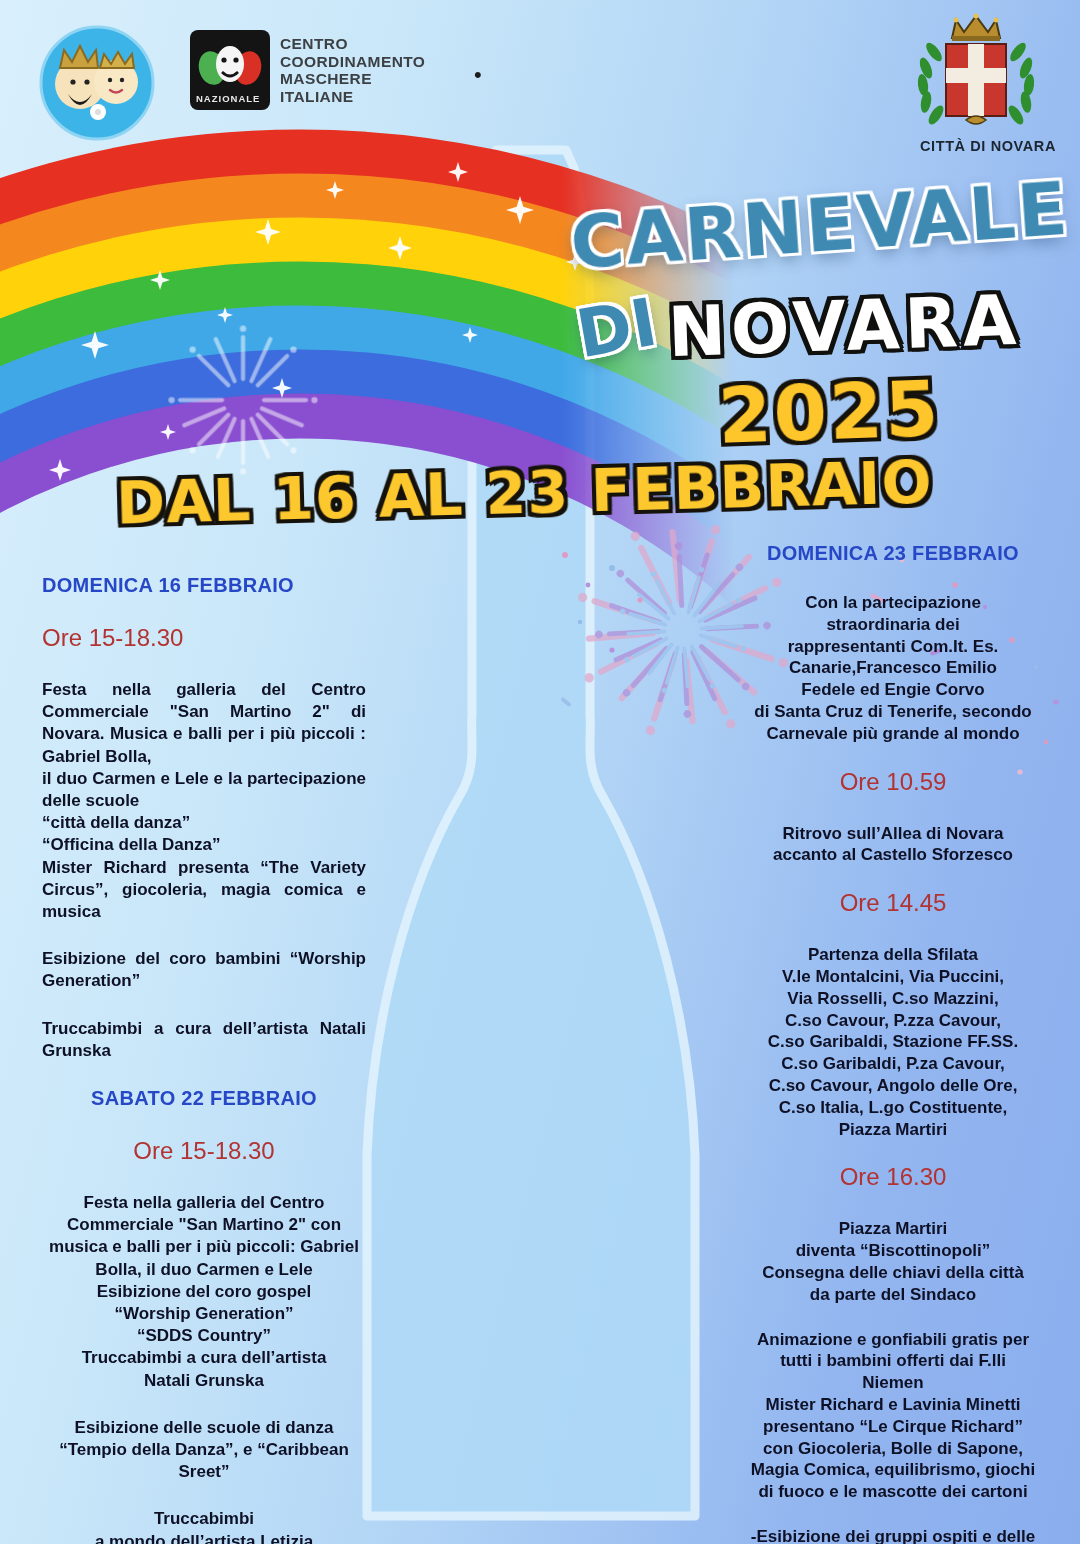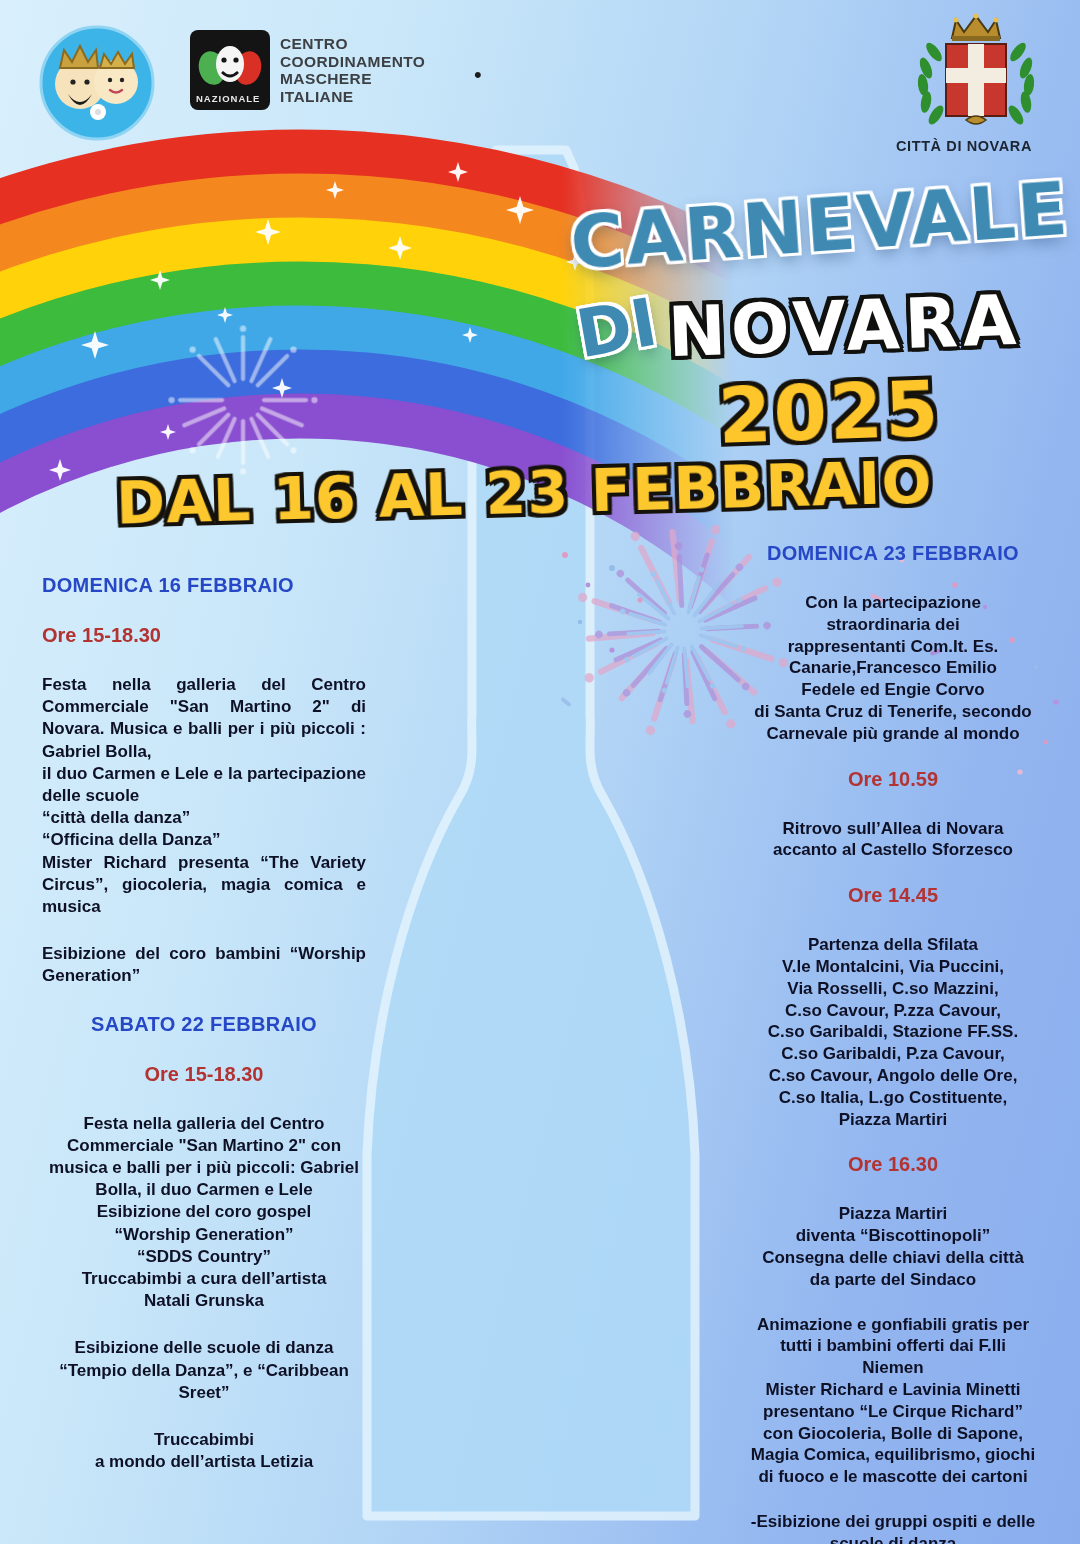--- a/index.html
+++ b/index.html
@@ -11,21 +11,21 @@
   .abs{position:absolute;}
   svg{display:block;}
 
   
   .hdr-center{left:468px;top:30px;width:410px;text-align:center;color:#15181d;}
   .hdr-center .l1{font-size:16.5px;font-weight:bold;letter-spacing:.3px;}
   .hdr-center .l2{font-size:16.5px;font-weight:bold;margin-top:13px;letter-spacing:.3px;}
   .hdr-center .l3{font-size:18px;font-weight:bold;margin-top:16px;letter-spacing:.5px;}
   .ccmi{left:190px;top:30px;display:flex;align-items:flex-start;}
   .ccmi-text{margin-left:10px;font-size:15.5px;line-height:17.5px;font-weight:bold;color:#3c4044;letter-spacing:.4px;white-space:pre-line;padding-top:5px;}
-  .stemma{left:896px;top:12px;width:160px;text-align:left;}
+  .stemma{left:896px;top:12px;width:160px;text-align:right;}
   .stemma-caption{margin-top:4px;font-size:14.5px;font-weight:bold;color:#1c2531;letter-spacing:.6px;}
 
   
   .t-carnevale{
     left:570px;top:183px;font-family:"DejaVu Sans",sans-serif;
     font-size:73px;font-weight:bold;letter-spacing:2px;color:#3e8ab3;transform:rotate(-4deg);
     text-shadow:-3px -3px 0 #fff,0 -3px 0 #fff,3px -3px 0 #fff,-3px 0 0 #fff,3px 0 0 #fff,
       -3px 3px 0 #fff,0 3px 0 #fff,3px 3px 0 #fff,0 6px 16px rgba(25,60,95,.45);
   }
   .t-di{
@@ -52,21 +52,21 @@
     text-shadow:-4px -4px 0 #15110b,0 -4px 0 #15110b,4px -4px 0 #15110b,-4px 0 0 #15110b,4px 0 0 #15110b,
       -4px 4px 0 #15110b,0 4px 0 #15110b,4px 4px 0 #15110b,-3px 3px 0 #15110b,3px -3px 0 #15110b;
   }
 
   
   .col{position:absolute;}
   .col-left{left:42px;top:574px;width:324px;}
   .col-right{left:710px;top:542px;width:366px;}
   .blk{white-space:pre-line;}
   .blk.heading{color:#2647c6;font-size:20px;font-weight:bold;letter-spacing:.3px;margin-bottom:27px;}
-  .blk.time{color:#b23331;font-size:20px;font-weight:bold;margin-bottom:27px;}
+  .blk.time{color:#b23331;font-size:24px;font-weight:normal;margin-bottom:27px;}
   .blk.body{color:#0e1126;font-size:17px;line-height:22.2px;font-weight:bold;margin-bottom:25px;}
   .al{text-align:left;} .ac{text-align:center;} .aj{text-align:justify;}
   .col-right .blk.body{line-height:21.8px;margin-bottom:23px;}
 </style>
 </head>
 <body>
 
 <div class="poster">
 
   <svg class="abs" style="left:0;top:0" width="1080" height="1544" viewBox="0 0 1080 1544">
@@ -260,20 +260,21 @@
 
   <div class="col col-left">
       <div class="blk heading al">DOMENICA 16 FEBBRAIO</div>
       <div class="blk time al">Ore 15-18.30</div>
       <div class="blk body aj">Festa nella galleria del Centro Commerciale "San Martino 2" di Novara. Musica e balli per i più piccoli : Gabriel Bolla,
  il duo Carmen e Lele  e  la partecipazione delle scuole
 “città della danza”
 “Officina della Danza”
 Mister Richard presenta “The Variety Circus”, giocoleria, magia comica e musica</div>
       <div class="blk body aj">Esibizione del coro bambini “Worship Generation”</div>
+      <div class="blk body aj"> Truccabimbi a cura dell’artista Natali Grunska</div>
       <div class="blk heading ac">SABATO 22 FEBBRAIO</div>
       <div class="blk time ac">Ore 15-18.30</div>
       <div class="blk body ac">Festa nella galleria del Centro Commerciale "San Martino 2" con musica e balli per i più piccoli: Gabriel Bolla, il duo Carmen e Lele
 Esibizione del coro gospel
 “Worship Generation”
 “SDDS Country”
 Truccabimbi a cura dell’artista
 Natali Grunska</div>
       <div class="blk body ac">Esibizione delle scuole di danza “Tempio della Danza”, e “Caribbean Sreet”</div>
       <div class="blk body ac">Truccabimbi

